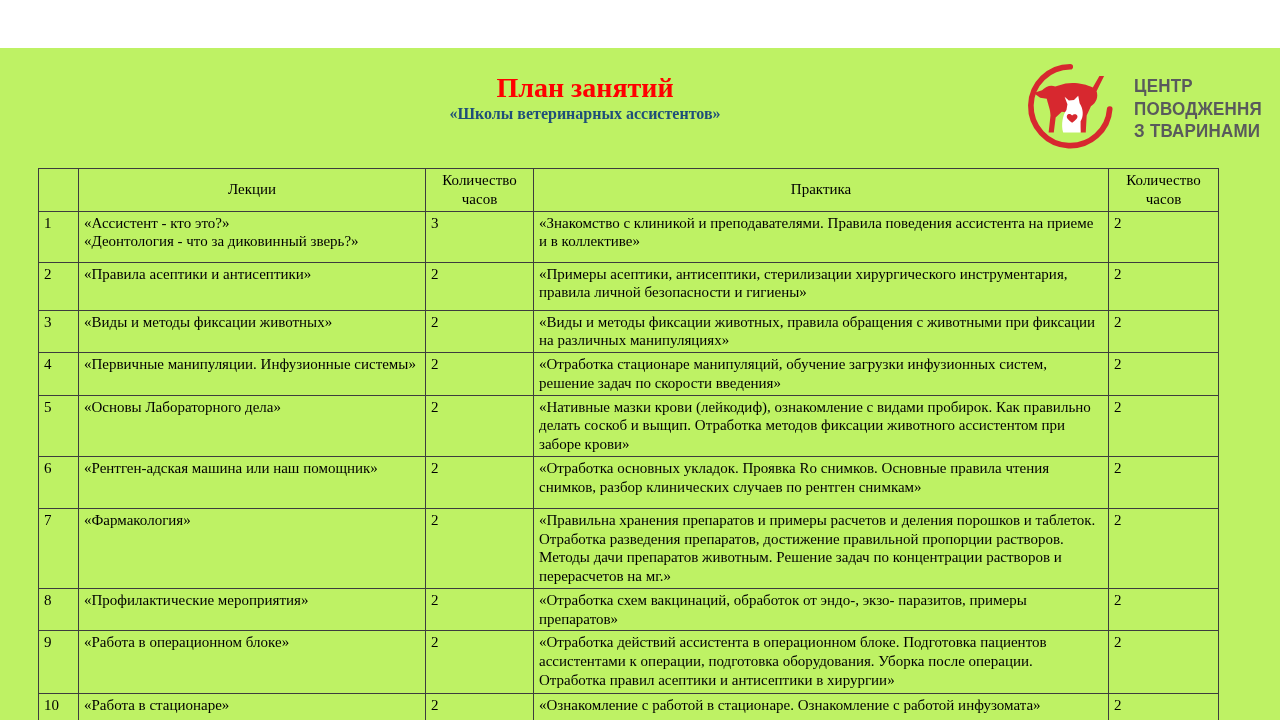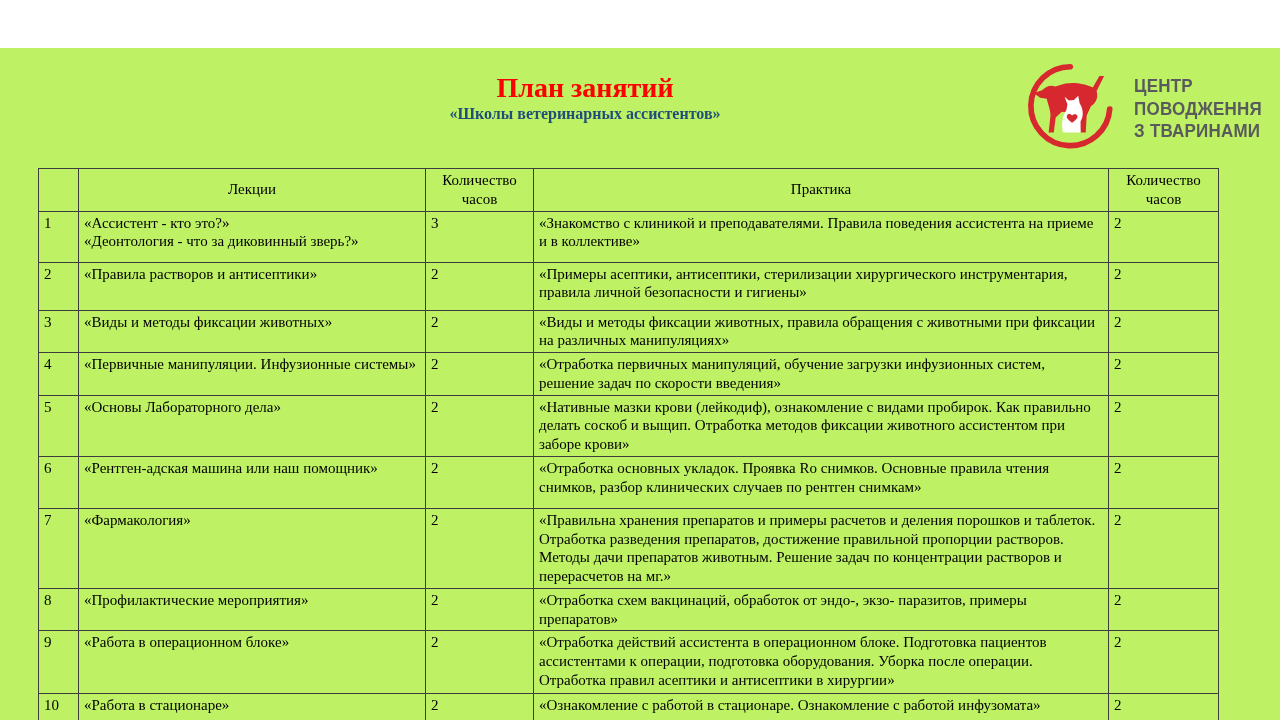--- a/index.html
+++ b/index.html
@@ -157,37 +157,37 @@
         <tr>
           <td>1</td>
           <td class="cell-pre">«Ассистент - кто это?»
 «Деонтология - что за диковинный зверь?»</td>
           <td>3</td>
           <td>«Знакомство с клиникой и преподавателями. Правила поведения ассистента на приеме и в коллективе»</td>
           <td>2</td>
         </tr>
         <tr>
           <td>2</td>
-          <td class="cell-pre">«Правила растворов и антисептики»</td>
+          <td class="cell-pre">«Правила асептики и антисептики»</td>
           <td>2</td>
           <td>«Примеры асептики, антисептики, стерилизации хирургического инструментария, правила личной безопасности и гигиены»</td>
           <td>2</td>
         </tr>
         <tr>
           <td>3</td>
           <td class="cell-pre">«Виды и методы фиксации животных»</td>
           <td>2</td>
           <td>«Виды и методы фиксации животных, правила обращения с животными при фиксации на различных манипуляциях»</td>
           <td>2</td>
         </tr>
         <tr>
           <td>4</td>
           <td class="cell-pre">«Первичные манипуляции. Инфузионные системы»</td>
           <td>2</td>
-          <td>«Отработка первичных манипуляций, обучение загрузки инфузионных систем, решение задач по скорости введения»</td>
+          <td>«Отработка стационаре манипуляций, обучение загрузки инфузионных систем, решение задач по скорости введения»</td>
           <td>2</td>
         </tr>
         <tr>
           <td>5</td>
           <td class="cell-pre">«Основы Лабораторного дела»</td>
           <td>2</td>
           <td>«Нативные мазки крови (лейкодиф), ознакомление с видами пробирок. Как правильно делать соскоб и выщип. Отработка методов фиксации животного ассистентом при заборе крови»</td>
           <td>2</td>
         </tr>
         <tr>

